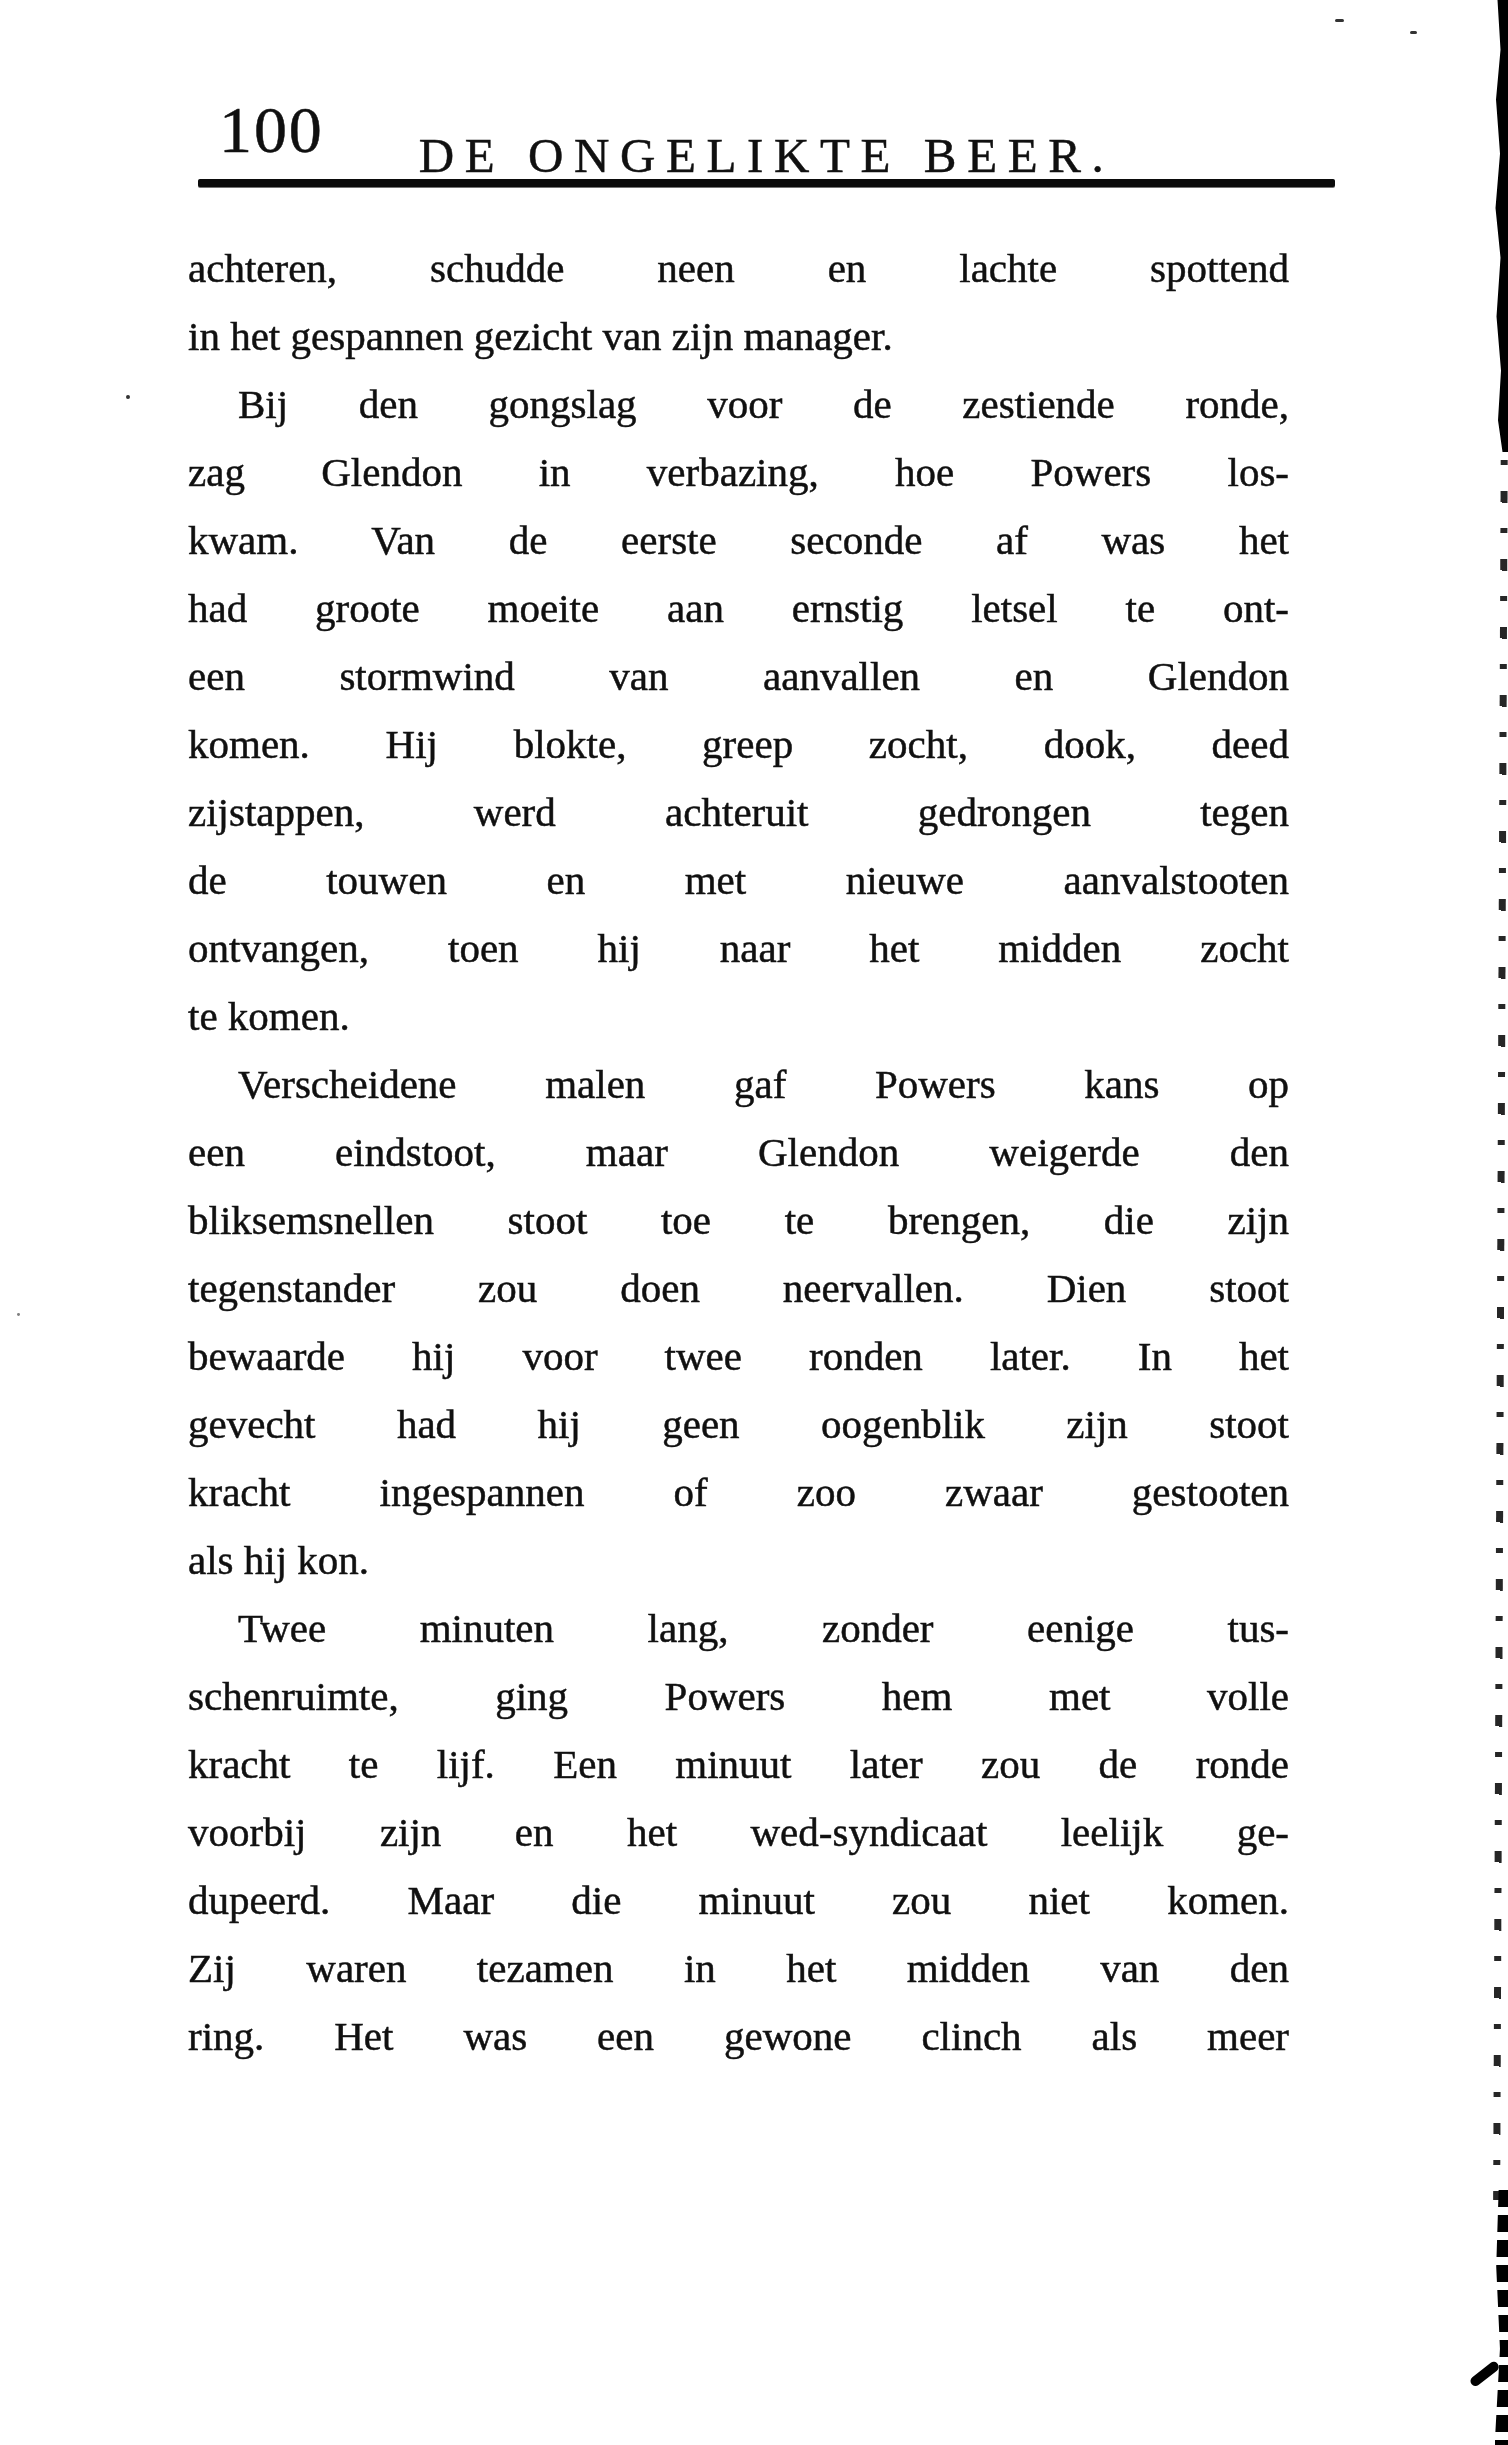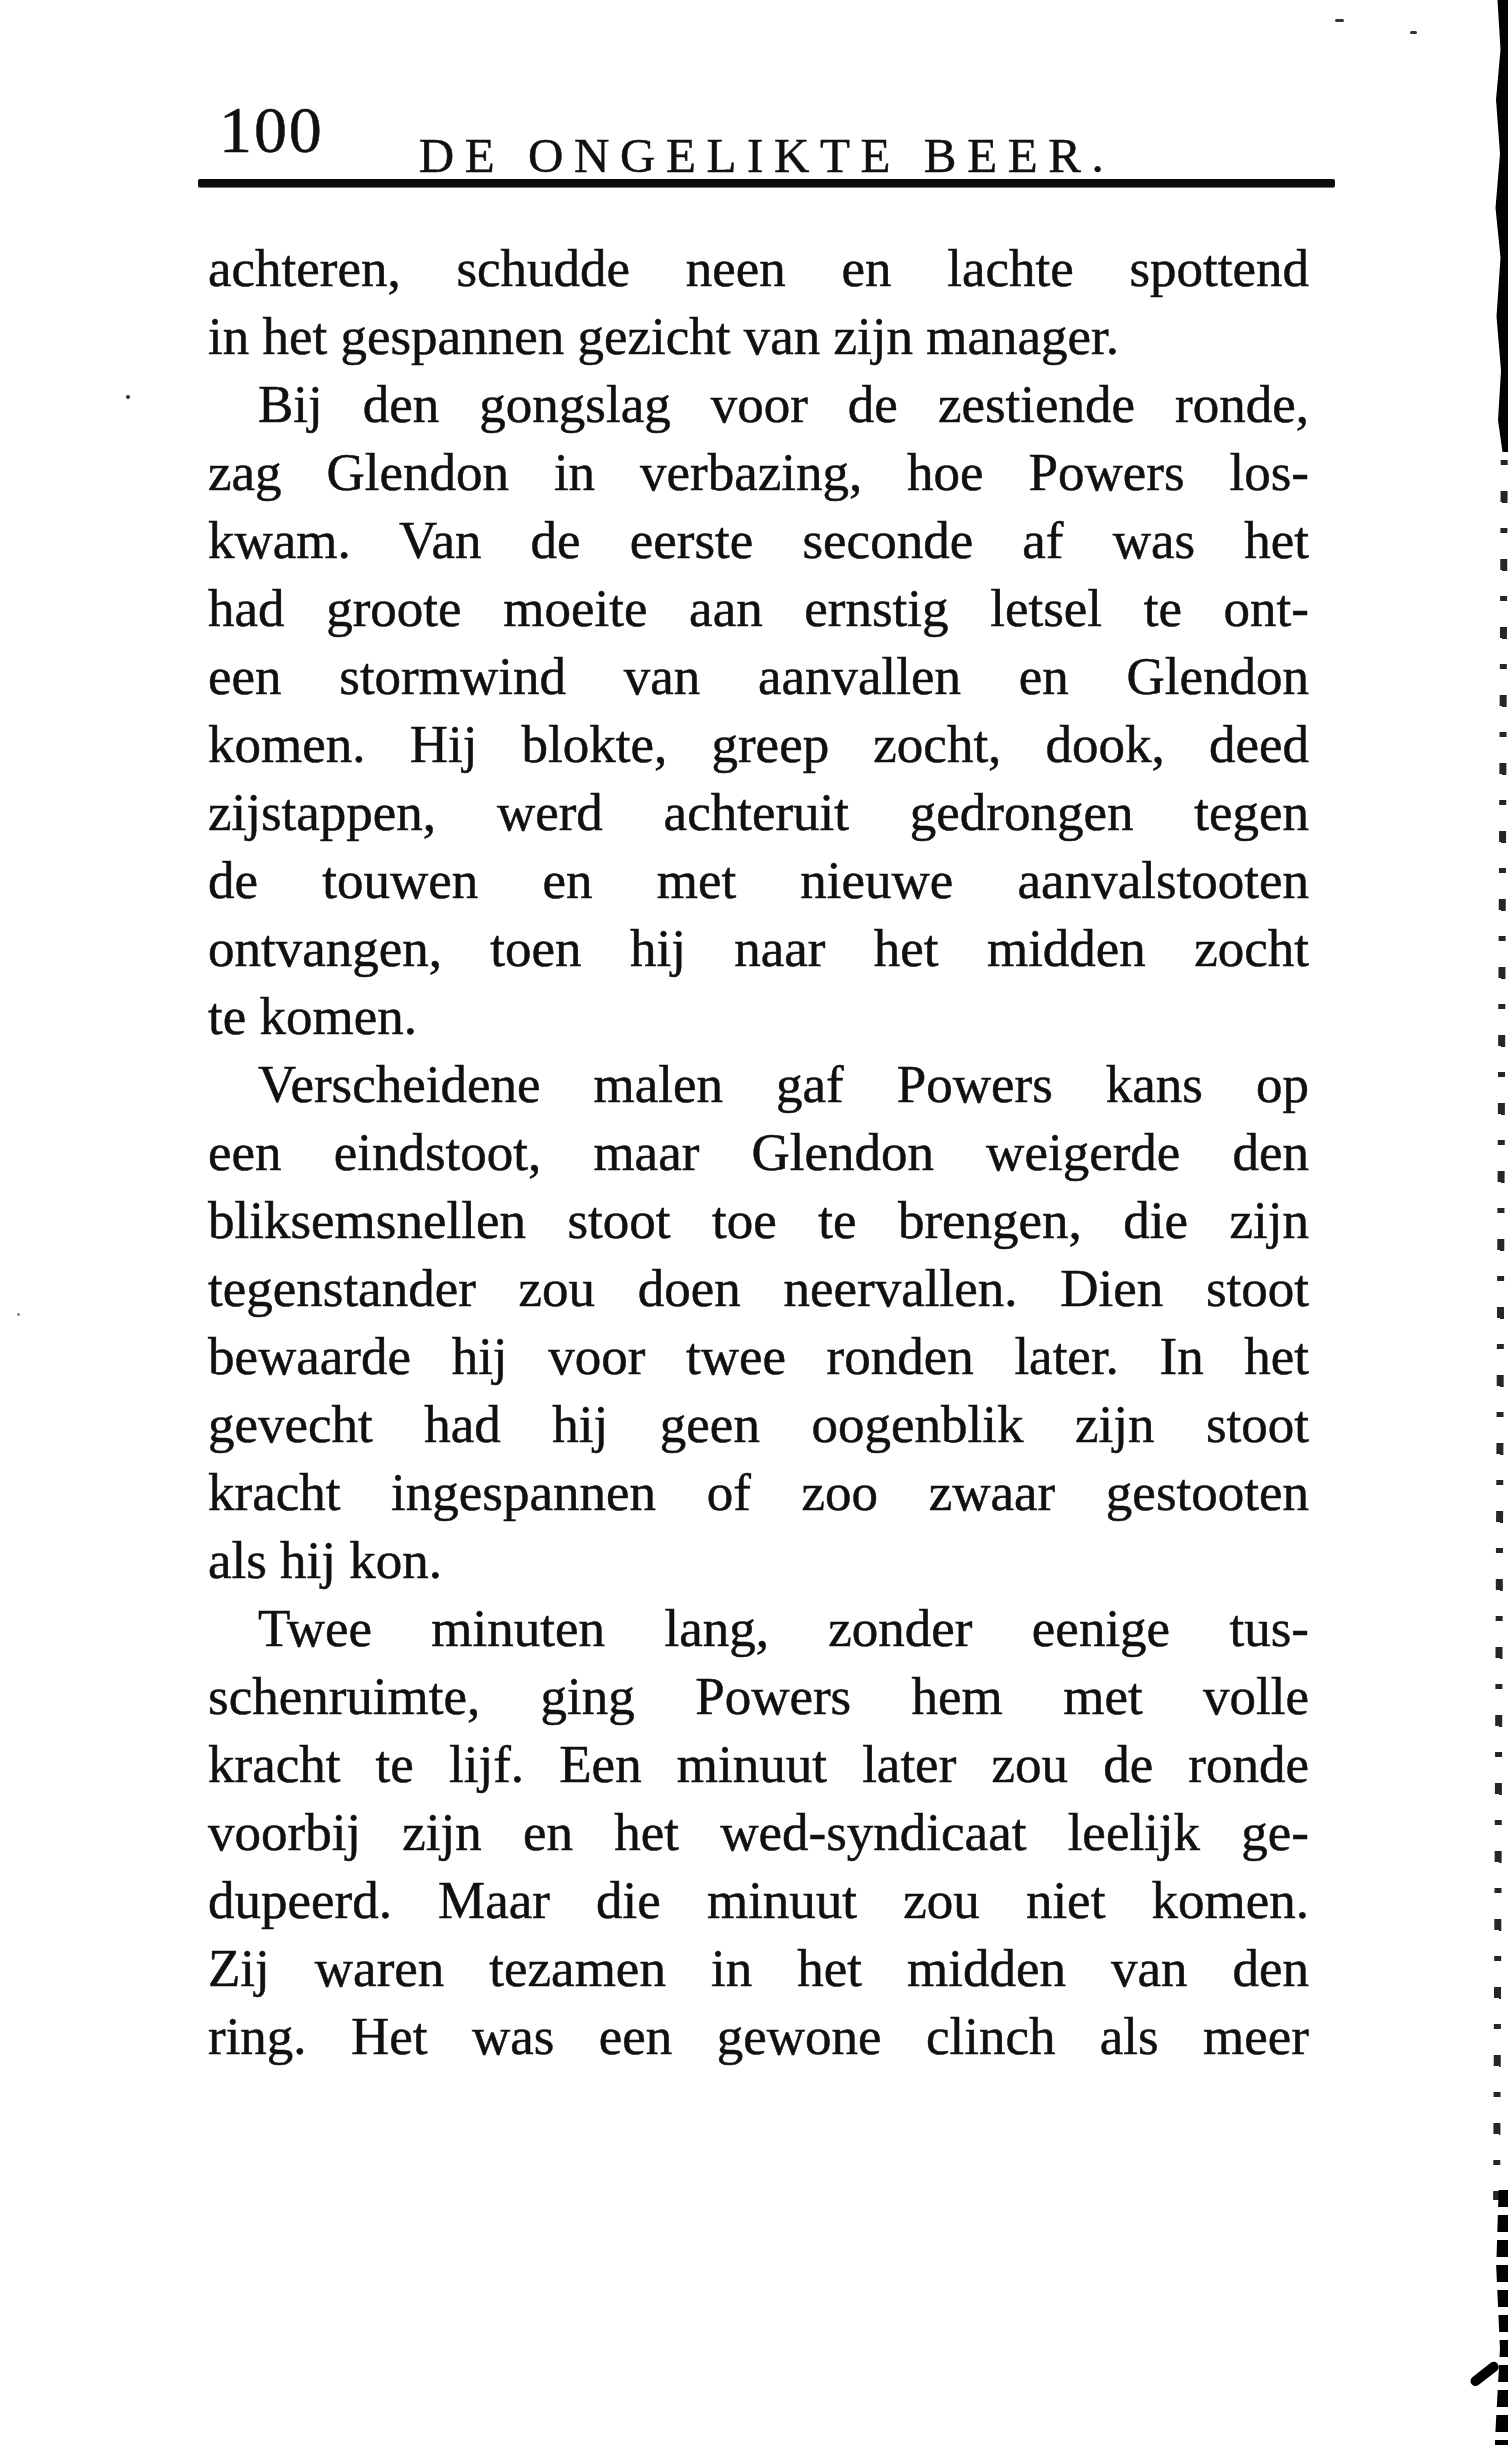--- a/index.html
+++ b/index.html
@@ -20,22 +20,22 @@
     white-space:nowrap;
     margin-top:26px;
   }
   .rule{
     position:absolute;left:198px;top:179px;width:1137px;height:7.7px;
     background:#0b0b0b;border-radius:1.9px;
     box-shadow:0 1px 0 rgba(0,0,0,.55);
   }
   
   .body{
-    position:absolute;left:208px;top:234px;width:1101px;
-    font-size:53px;line-height:68px;
+    position:absolute;left:188px;top:234px;width:1101px;
+    font-size:41px;line-height:68px;
   }
   .line{display:block;}
   .line.just{text-align:justify;text-align-last:justify;}
   .line.flush{text-align:left;text-align-last:left;}
   .line.indent{text-indent:50px;}
   
   .edge-top{
     position:absolute;right:0;top:0;width:25px;height:452px;background:#000;
     clip-path:polygon(58% 0,100% 0,100% 100%,78% 100%,60% 93%,72% 82%,54% 70%,
                       70% 57%,50% 46%,68% 34%,52% 22%,70% 11%);

